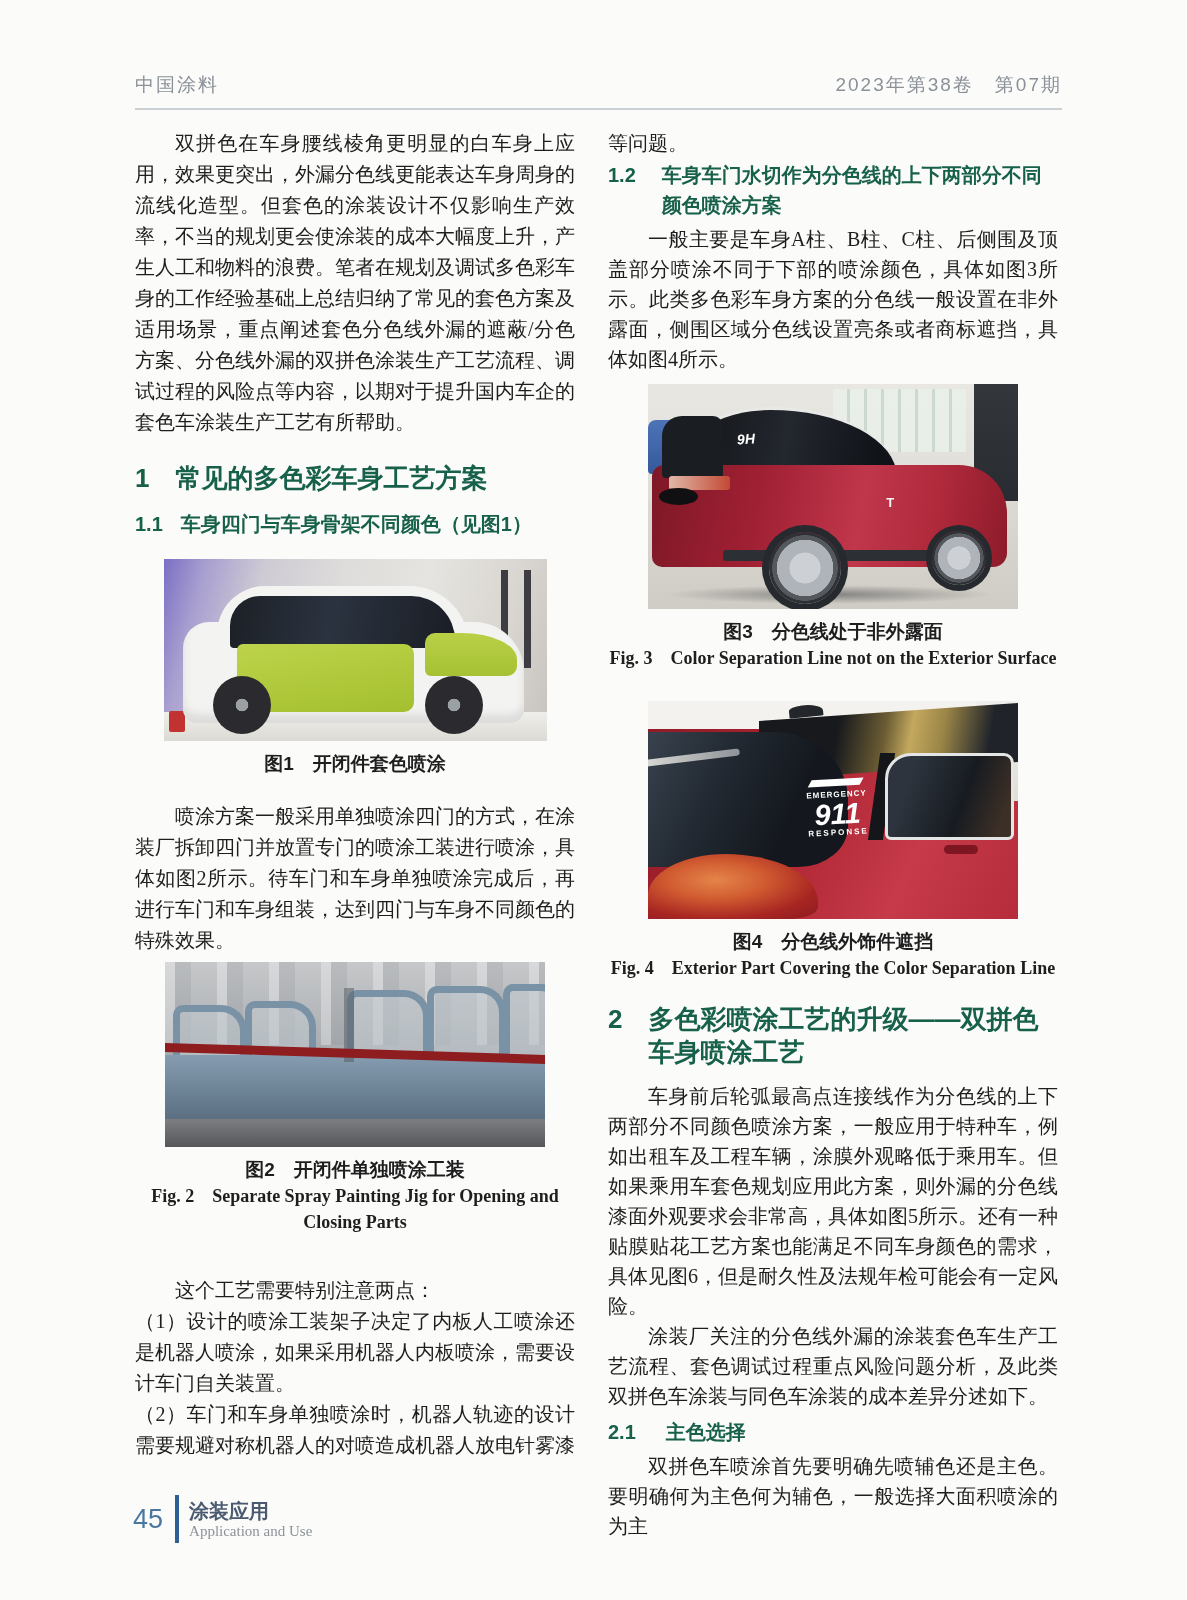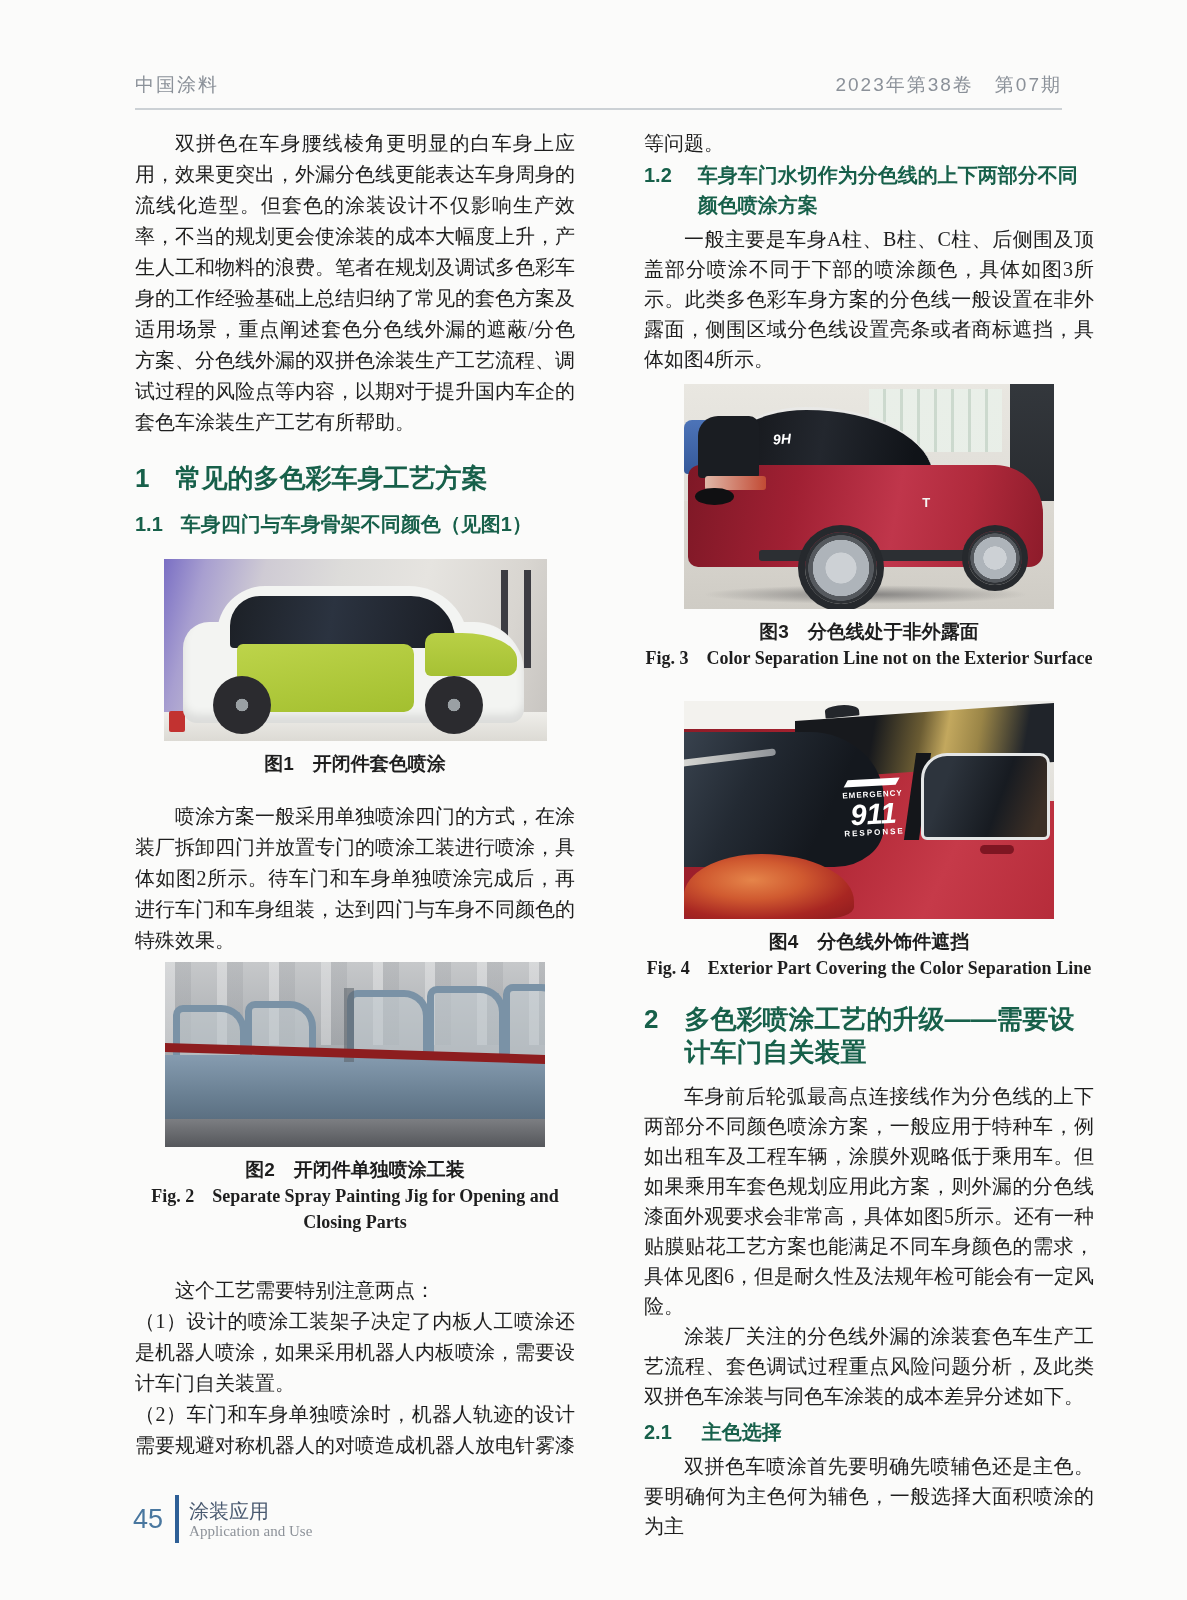--- a/index.html
+++ b/index.html
@@ -6,21 +6,21 @@
   body{background:#e9e9e9;}
   .page{position:relative;width:1187px;height:1600px;background:#fbfbfa;overflow:hidden;
         font-family:"Liberation Serif","DejaVu Serif",serif;color:#1e1e1e;}
   
   .header{position:absolute;left:135px;right:125px;top:72px;display:flex;justify-content:space-between;
           align-items:flex-end;padding-bottom:10px;border-bottom:2px solid #ccd1d5;
           font-family:"Liberation Sans","DejaVu Sans",sans-serif;color:#8b9199;font-size:19px;letter-spacing:2px;}
   
   .col{position:absolute;top:128px;font-size:20px;line-height:31px;text-align:justify;}
   .col-left{left:135px;width:440px;}
-  .col-right{left:644px;width:450px;line-height:30px;}
+  .col-right{left:608px;width:450px;line-height:30px;}
   .para{margin:0;}
   .indent{text-indent:2em;}
   
   .h-sec{display:flex;color:#17604a;font-family:"Liberation Sans","DejaVu Sans",sans-serif;
          font-weight:bold;text-align:left;}
   .h-big{font-size:26px;line-height:33px;margin:24px 0 14px;}
   .h-big .h-num{flex:0 0 auto;margin-right:26px;}
   .h-sub{font-size:20px;line-height:30px;margin:2px 0 20px;}
   .h-sub .h-num{flex:0 0 auto;margin-right:18px;}
   .h-text{flex:1;}
@@ -109,21 +109,21 @@
   .p4-decal-main{display:block;font-size:29px;font-style:italic;font-weight:bold;line-height:28px;}
   .p4-decal-bot{display:block;font-size:8px;font-weight:bold;letter-spacing:2px;line-height:10px;}
   .p4-tail{left:0;bottom:0;width:46%;height:30%;
     background:radial-gradient(ellipse at 40% 40%,#e5854a 0%,#d05a30 35%,#a82622 70%,#8c1a1e 100%);
     border-radius:50% 60% 20% 10% / 70% 80% 20% 10%;}
   .p4-handle{left:80%;top:66%;width:34px;height:9px;background:#7e1622;border-radius:5px;}
   
   .footer{position:absolute;left:133px;top:1495px;display:flex;align-items:center;}
   .f-page{font-family:"Liberation Sans",sans-serif;font-size:27px;color:#49779f;margin-right:12px;}
   .f-bar{width:4px;height:48px;background:#2e5f96;margin-right:10px;}
-  .f-zh{font-family:"Liberation Sans","DejaVu Sans",sans-serif;font-weight:normal;font-size:20px;
+  .f-zh{font-family:"Liberation Sans","DejaVu Sans",sans-serif;font-weight:bold;font-size:20px;
         color:#4a5a70;line-height:24px;}
   .f-en{font-family:"Liberation Serif",serif;font-size:15px;color:#8d9299;line-height:16px;}
   
   .mb6{margin-bottom:6px;}
   .fig1wrap{margin:4px 0 24px;}
   .fig2wrap{margin:2px 0 40px;}
   .fig3wrap{margin:10px 0 30px;}
   .fig4wrap{margin:0 0 22px;}
 </style>
 </head>
@@ -248,21 +248,21 @@
         </div>
         <div class="abs p4-tail"></div>
         <div class="abs p4-handle"></div>
       </div>
       <div class="cap-zh">图4　分色线外饰件遮挡</div>
       <div class="cap-en nowrap">Fig. 4　Exterior Part Covering the Color Separation Line</div>
     </div>
 
     <div class="h-sec h-big" style="margin:8px 0 12px;">
       <span class="h-num">2</span>
-      <span class="h-text">多色彩喷涂工艺的升级——需要设计车门自关装置</span>
+      <span class="h-text">多色彩喷涂工艺的升级——双拼色车身喷涂工艺</span>
     </div>
 
     <p class="para indent">车身前后轮弧最高点连接线作为分色线的上下两部分不同颜色喷涂方案，一般应用于特种车，例如出租车及工程车辆，涂膜外观略低于乘用车。但如果乘用车套色规划应用此方案，则外漏的分色线漆面外观要求会非常高，具体如图5所示。还有一种贴膜贴花工艺方案也能满足不同车身颜色的需求，具体见图6，但是耐久性及法规年检可能会有一定风险。</p>
     <p class="para indent">涂装厂关注的分色线外漏的涂装套色车生产工艺流程、套色调试过程重点风险问题分析，及此类双拼色车涂装与同色车涂装的成本差异分述如下。</p>
 
     <div class="h-sec h-sub" style="margin:6px 0 4px;gap:12px;">
       <span class="h-num">2.1</span>
       <span class="h-text">主色选择</span>
     </div>
 

